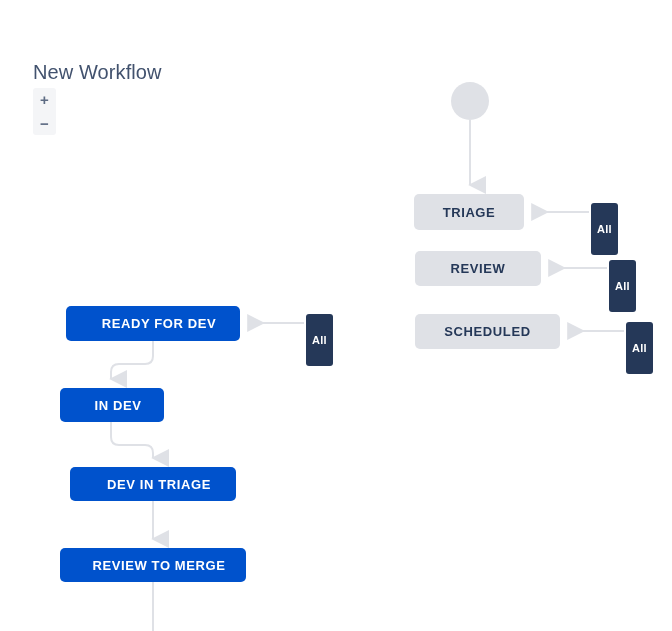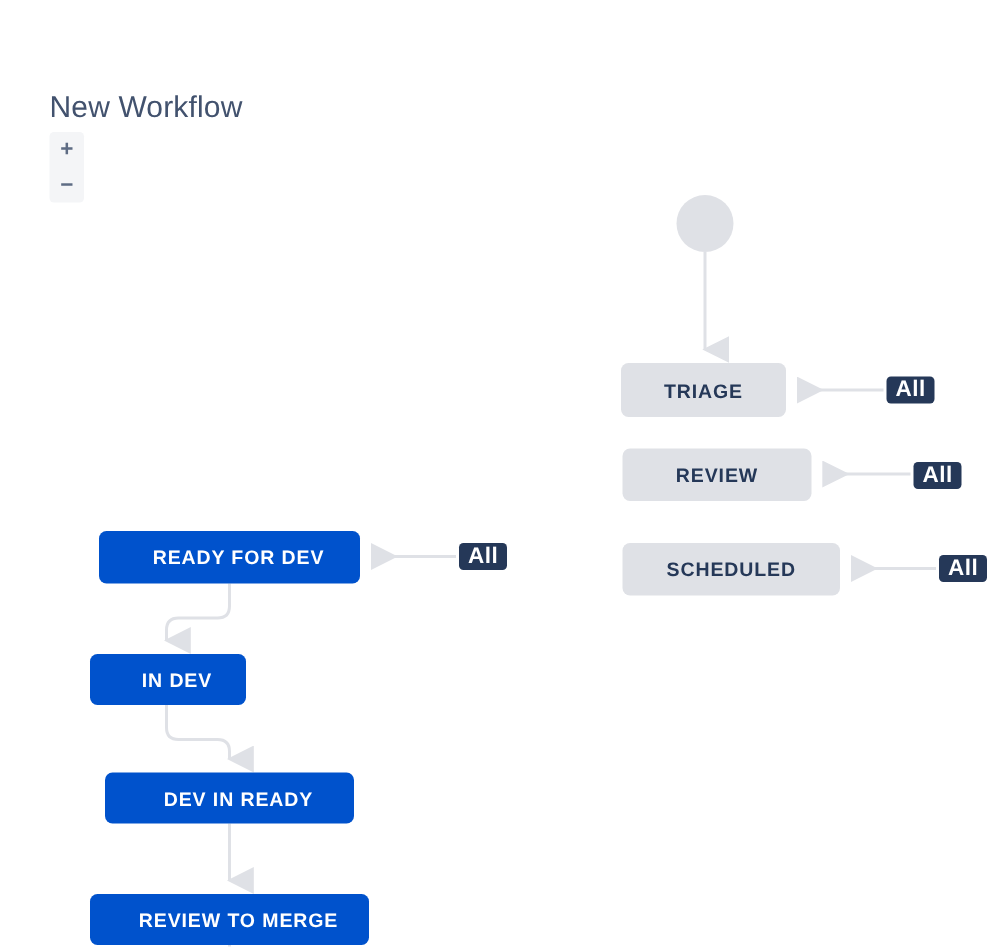--- a/index.html
+++ b/index.html
@@ -58,21 +58,20 @@
     user-select: none;
   }
 
   
   #workflow-canvas {
     position: absolute;
     left: 0;
     top: 0;
     width: 672px;
     height: 492px;
-    margin-top: 48px;
   }
   #connector-layer {
     position: absolute;
     left: 0;
     top: 0;
     width: 672px;
     height: 631px;
     pointer-events: none;
   }
 
@@ -110,25 +109,25 @@
     border-radius: 50%;
     background: #DFE1E6;
     cursor: pointer;
   }
 
   
   .badge {
     position: absolute;
     background: #253858;
     color: #FFFFFF;
-    font-size: 15px;
+    font-size: 11px;
     font-weight: 700;
     letter-spacing: 0.3px;
     border-radius: 3px;
-    padding: 3px 6px;
+    padding: 20px 6px;
     line-height: 12px;
     white-space: nowrap;
     cursor: pointer;
   }
 </style>
 </head>
 <body>
 
 <div id="page-title">New Workflow</div>
 
@@ -173,21 +172,21 @@
   <div class="node grey" style="left:414px; top:194px; width:110px; height:36px;">TRIAGE</div>
 
   <div class="node grey" style="left:415px; top:251px; width:126px; height:35px;">REVIEW</div>
 
   <div class="node grey" style="left:415px; top:314px; width:145px; height:35px;">SCHEDULED</div>
 
   <div class="node blue" style="left:66px; top:306px; width:174px; height:35px;">READY FOR DEV</div>
 
   <div class="node blue" style="left:60px; top:388px; width:104px; height:34px;">IN DEV</div>
 
-  <div class="node blue" style="left:70px; top:467px; width:166px; height:34px;">DEV IN READY</div>
+  <div class="node blue" style="left:70px; top:467px; width:166px; height:34px;">DEV IN TRIAGE</div>
 
   <div class="node blue" style="left:60px; top:548px; width:186px; height:34px;">REVIEW TO MERGE</div>
 
   <div class="badge" style="left:591px; top:203px;">All</div>
 
   <div class="badge" style="left:609px; top:260px;">All</div>
 
   <div class="badge" style="left:626px; top:322px;">All</div>
 
   <div class="badge" style="left:306px; top:314px;">All</div>

